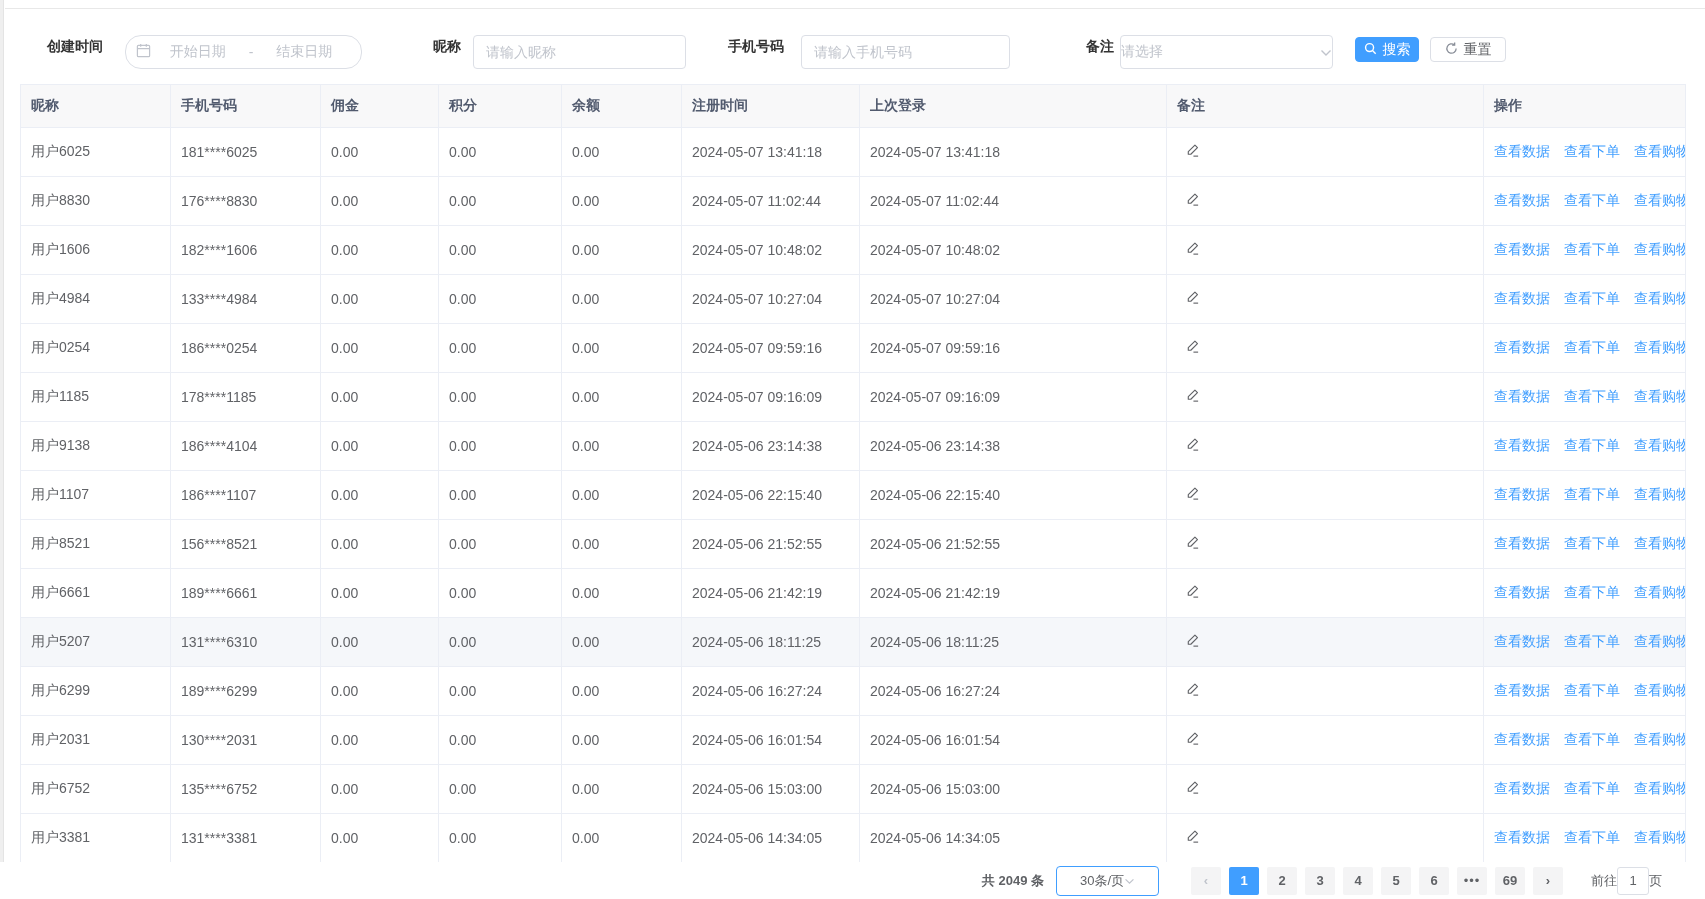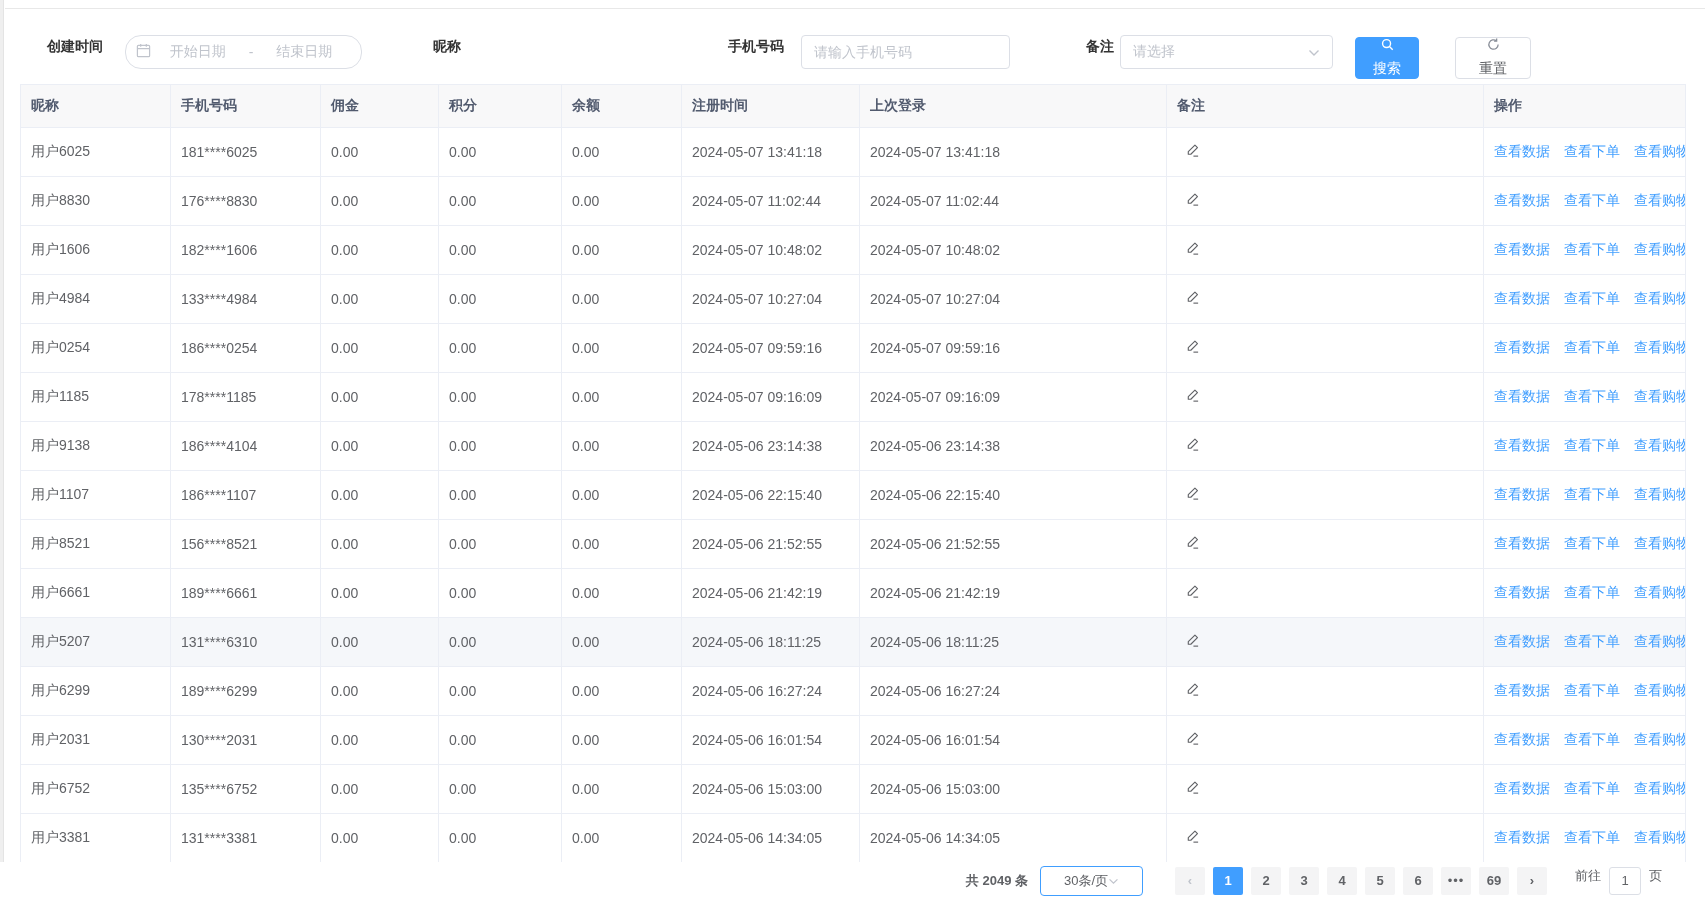--- a/index.html
+++ b/index.html
@@ -18,27 +18,27 @@
   .f-input {
     position:absolute; top:27px; height:34px; border:1px solid #dcdfe6; border-radius:4px;
     background:#fff; display:flex; align-items:center; font-size:14px; color:#606266;
   }
   .f-input input { border:none; outline:none; width:100%; height:100%; font-size:14px;
     font-family:inherit; color:#606266; background:transparent; padding:0 12px; }
   .f-input input::placeholder { color:#c0c4cc; }
   .date-range { padding:0 10px;border-radius:16px; }
   .date-range .half { flex:1; text-align:center; color:#c0c4cc; font-size:14px; }
   .date-range .sep  { color:#c0c4cc; padding:0 4px; }
-  .select-box { padding:0 12px; color:#c0c4cc; justify-content:space-between; cursor:pointer; }
+  .select-box { padding:0 0; color:#c0c4cc; justify-content:space-between; cursor:pointer; }
   .btn {
-    position:absolute; top:29px; height:42px; border-radius:4px; font-size:14px;
-    display:flex; align-items:center; justify-content:center; gap:6px; cursor:pointer; border:1px solid transparent;flex-direction:column;
+    position:absolute; top:29px; height:25px; border-radius:4px; font-size:14px;
+    display:flex; align-items:center; justify-content:center; gap:6px; cursor:pointer; border:1px solid transparent;
   }
   .btn-primary { background:#409eff; color:#fff; border-color:#409eff; }
-  .btn-plain   { background:#fff; color:#606266; border-color:#dcdfe6;margin-left:25px; }
+  .btn-plain   { background:#fff; color:#606266; border-color:#dcdfe6; }
   .icon-svg { display:inline-block; vertical-align:middle; }
 
   
   .user-table {
     position:absolute; left:20px; top:84px; width:1665px;
     border-collapse:collapse; table-layout:fixed; font-size:14px;
   }
   .user-table th, .user-table td {
     border:1px solid #ebeef5; padding:0 0 0 10px; text-align:left;
     overflow:hidden; white-space:nowrap;
@@ -62,21 +62,21 @@
   }
   .pager { display:flex; align-items:center; margin-right:24px; }
   .page-chip {
     min-width:30px; height:28px; margin:0 4px; padding:0 4px; border-radius:2px;
     background:#f4f4f5; color:#606266; font-size:13px; font-weight:700;
     display:flex; align-items:center; justify-content:center; cursor:pointer;
   }
   .page-chip.active { background:#409eff; color:#fff; }
   .page-chip.disabled { color:#c0c4cc; cursor:default; }
   .page-chip.more { letter-spacing:1px; font-weight:400; }
-  .goto { display:flex; align-items:flex-start; gap:8px; }
+  .goto { display:flex; align-items:center; }
   .goto-input { width:32px; height:28px; border:1px solid #dcdfe6; border-radius:3px;
     text-align:center; font-size:13px; color:#606266; font-family:inherit; outline:none; }
 </style>
 </head>
 <body>
 
 <div class="page">
   <div class="left-strip"></div>
   <div class="top-line"></div>
 
@@ -91,20 +91,23 @@
             <line x1="5" y1="1" x2="5" y2="4" stroke="#c0c4cc" stroke-width="1.3"></line>
             <line x1="11" y1="1" x2="11" y2="4" stroke="#c0c4cc" stroke-width="1.3"></line>
           </svg>
       </span>
       <span class="half">开始日期</span>
       <span class="sep">-</span>
       <span class="half">结束日期</span>
     </div>
 
     <span class="f-label" style="left:433px">昵称</span>
+    <div class="f-input" style="left:473px; width:213px">
+      <input type="text" placeholder="请输入昵称" style="">
+    </div>
 
     <span class="f-label" style="left:728px">手机号码</span>
     <div class="f-input" style="left:801px; width:209px">
       <input type="text" placeholder="请输入手机号码" style="">
     </div>
 
     <span class="f-label" style="left:1086px">备注</span>
     <div class="f-input select-box" style="left:1120px; width:213px">
       <span>请选择</span>
       <span class="icon-svg">

